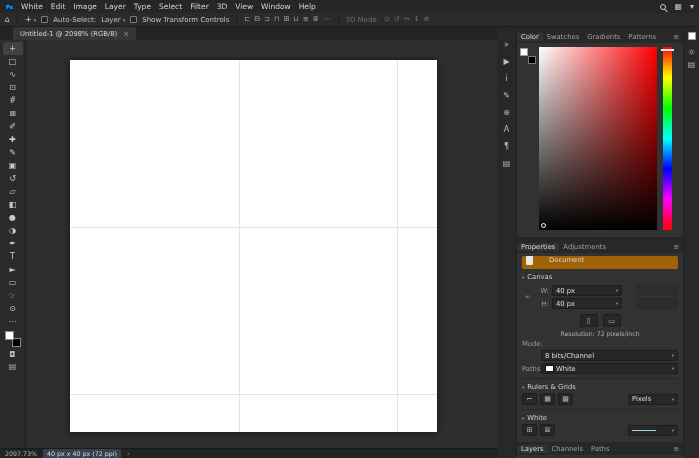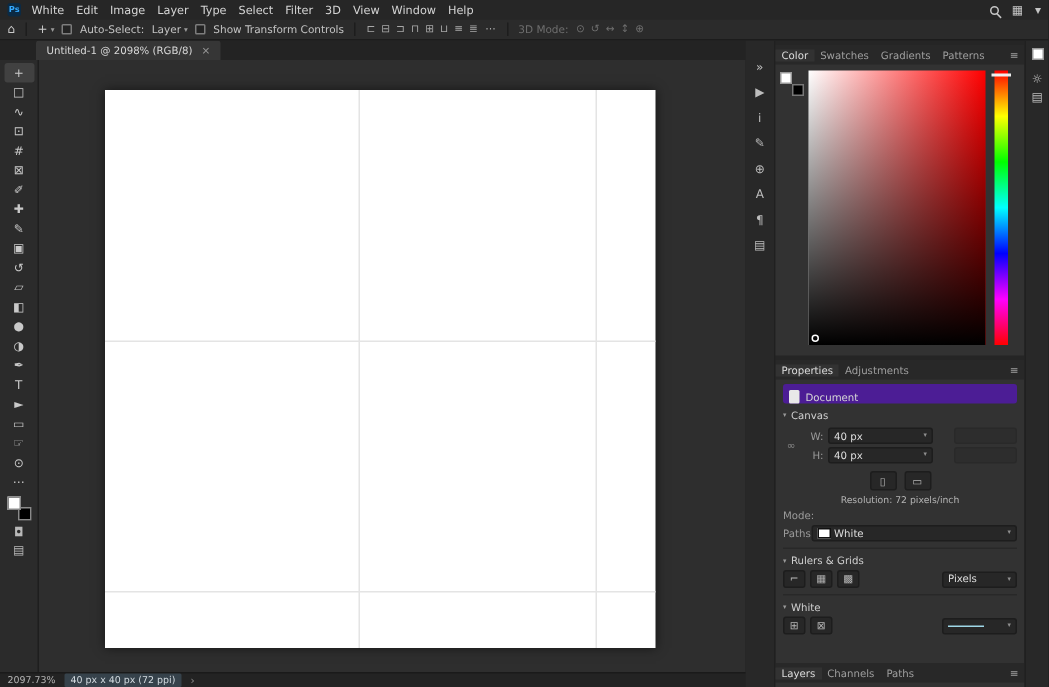--- a/index.html
+++ b/index.html
@@ -23,21 +23,21 @@
   .ob-label{color:#c3c3c3;white-space:nowrap}
   .ob-caret{font-size:5px;color:#9a9a9a}
   .ob-drop{display:flex;align-items:center;gap:2px;color:#c3c3c3}
   .ob-iconrow{display:flex;gap:4px}
   .ob-icon{font-size:7px;color:#a9a9a9;line-height:1}
   .ob-icon.dim,.ob-dim{color:#6e6e6e}
   .ob-glyph{font-size:8px;color:#c9c9c9;line-height:1}
 
   
   .tabbar{position:absolute;top:27px;left:0;width:497px;height:13px;background:#232323;display:flex;align-items:flex-end;z-index:4}
-  .doc-tab{margin-left:24px;height:13px;display:inline-flex;align-items:center;gap:6px;background:#363636;padding:0 7px;font-size:6.8px;color:#d8d8d8;border-radius:2px 2px 0 0;white-space:nowrap}
+  .doc-tab{margin-left:13px;height:13px;display:inline-flex;align-items:center;gap:6px;background:#363636;padding:0 7px;font-size:6.8px;color:#d8d8d8;border-radius:2px 2px 0 0;white-space:nowrap}
   .tab-close{color:#9a9a9a;font-size:7px}
 
   
   .toolbar{position:absolute;top:40px;left:0;width:26px;height:408px;background:#2b2b2b;border-right:1px solid #1e1e1e;display:flex;flex-direction:column;align-items:center;padding-top:2px;z-index:3}
   .tools{display:flex;flex-direction:column;align-items:center}
   .tool{width:20px;height:13px;display:flex;align-items:center;justify-content:center;font-size:8px;color:#c9c9c9;line-height:1}
   .tools .tool:first-child{background:#414141;border-radius:2px}
   .swatches{position:relative;width:16px;height:16px;margin:3px 0 1px}
   .swatch-bg{position:absolute;right:0;bottom:0;width:9px;height:9px;background:#000;border:1px solid #8a8a8a}
   .swatch-fg{position:absolute;left:0;top:0;width:9px;height:9px;background:#fff;border:1px solid #8a8a8a}
@@ -76,21 +76,21 @@
   .mini-bg{position:absolute;right:0;bottom:0;width:8px;height:8px;background:#000;border:1px solid #777}
   .mini-fg{position:absolute;left:0;top:0;width:8px;height:8px;background:#fff;border:1px solid #999}
   .sat-box{position:absolute;left:22px;top:4px;width:118px;height:183px;background:linear-gradient(to bottom,rgba(0,0,0,0),#000),linear-gradient(to right,#fff,#f00)}
   .sat-picker{position:absolute;left:2px;bottom:2px;width:5px;height:5px;border:1px solid #fff;border-radius:50%}
   .hue-bar{position:absolute;left:146px;top:4px;width:9px;height:183px;background:linear-gradient(to bottom,#f00,#ff0,#0f0,#0ff,#00f,#f0f,#f00)}
   .hue-marker{position:absolute;left:-2px;top:2px;width:13px;height:2px;background:#efefef}
 
   
   .props-panel{position:absolute;top:213px;left:0;width:166px;height:202px;overflow:hidden}
   .props-body{background:#323232;height:189px;padding:3px 5px 0;font-size:6.8px;overflow:hidden}
-  .doc-row{height:13px;display:flex;align-items:flex-end;gap:4px;background:#4c1d95;border-radius:2px;padding:0 4px;color:#d6d6d6}
+  .doc-row{height:13px;display:flex;align-items:flex-start;gap:16px;background:#a16207;border-radius:2px;padding:0 4px;color:#d6d6d6}
   .doc-icon{width:7px;height:9px;background:#e8e8e8;border-radius:1px;flex:none}
   .sec-header{display:flex;align-items:center;gap:3px;color:#cfcfcf;margin:4px 0 2px}
   .sec-chevron{font-size:4.5px;color:#9a9a9a}
   .row{display:flex;align-items:center;gap:3px;margin:2px 0}
   .flabel{color:#9a9a9a;width:16px;text-align:right;flex:none}
   .field{height:11px;background:#272727;border:1px solid #1d1d1d;border-radius:2px;display:flex;align-items:center;padding:0 3px;color:#dedede;gap:2px}
   .caret{margin-left:auto;font-size:4.5px;color:#8f8f8f}
   .field.w{width:70px}
   .field.disabled{opacity:.4;width:42px;margin-left:auto}
   .field.wide{flex:1}
@@ -313,20 +313,27 @@
             <span class="orient-btn">▯</span>
             <span class="orient-btn">▭</span>
           </div>
 
           <div class="res-text">Resolution: 72 pixels/inch</div>
 
           <div class="row">
             <span class="flabel">Mode:</span>
           </div>
           <div class="row">
+            <span class="flabel"></span>
+            <span class="field wide">
+              <span>8 bits/Channel</span>
+              <span class="caret">▾</span>
+            </span>
+          </div>
+          <div class="row">
             <span class="flabel">Paths:</span>
             <span class="field wide">
               <span class="fill-swatch"></span>
               <span>White</span>
               <span class="caret">▾</span>
             </span>
           </div>
 
           <div class="pdivider"></div>
 

